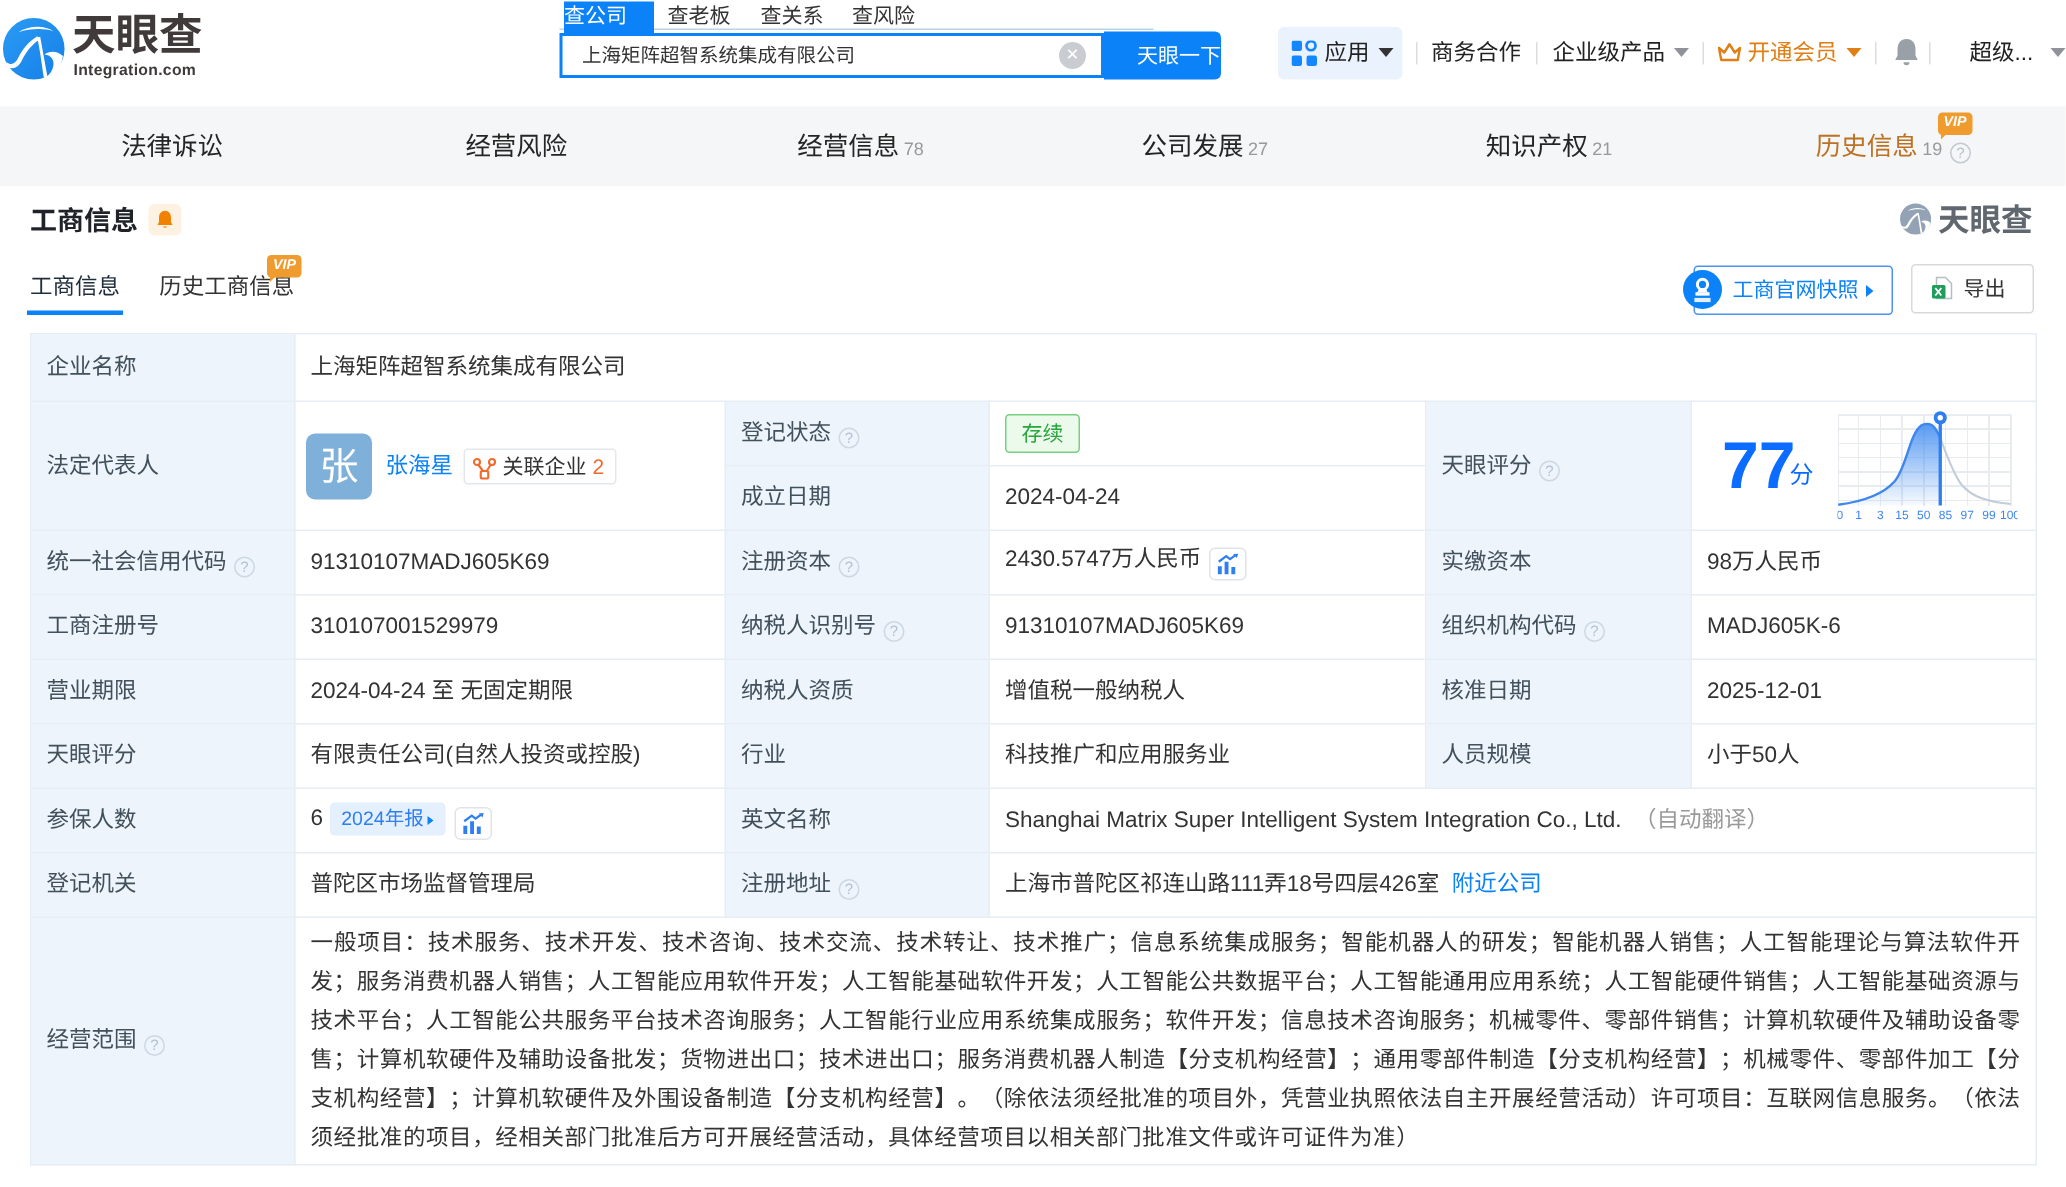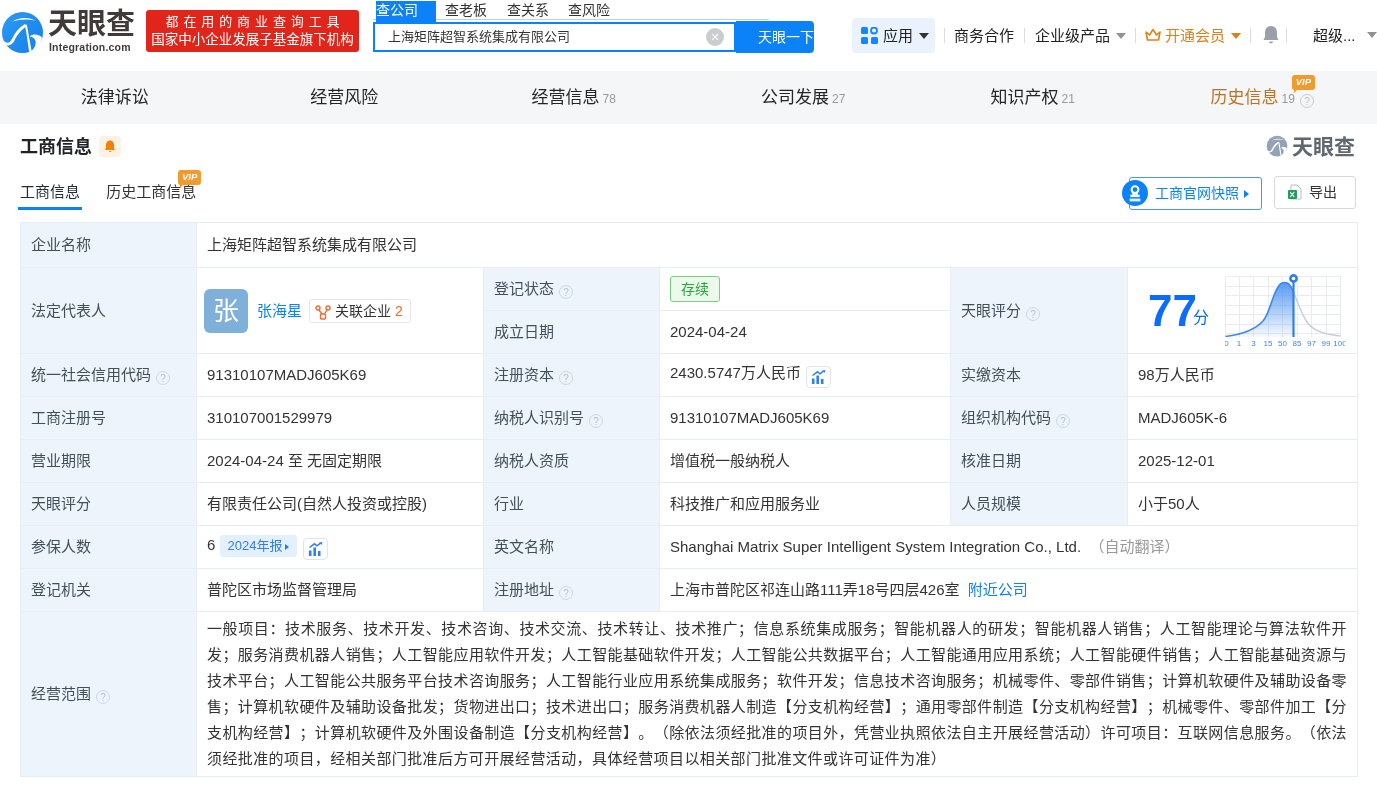--- a/index.html
+++ b/index.html
@@ -73,24 +73,20 @@
         </linearGradient>
       </defs>
     <circle cx="22" cy="22" r="21" fill="url(#lg)"></circle>
     <path d="M11.5 10.8 C18.5 6 29.5 5.8 35.6 10.2 C29.4 7.8 19 8.2 11.5 10.8 Z" fill="#fff"></path>
     <path d="M24.4 13.4 C18.4 17.2 14 22.6 11.6 27.8 C9.4 32.6 6.4 33.6 3.4 31 L4.2 34.2 C7.6 36.6 11.6 34.8 13.9 30 C16.2 25.2 20 19.6 26.2 15.6 Z" fill="#fff"></path>
     <path d="M24.4 14.4 C25.6 20.6 26.8 27 27.6 33.4 C28.1 37 28.5 39.6 28.9 41.9 L31.4 41.2 C30.6 37.5 30.1 34.2 29.4 30.4 C28.4 25 27.4 19.2 26.4 13.8 Z" fill="#fff"></path>
     <path d="M30.2 41.4 C36.8 39.4 41 33.8 41.9 27 C38.4 23.4 32.4 23.2 29.4 26 C33.6 26.4 36 29.4 35.4 33.4 C34.9 36.8 33 39.7 30.2 41.4 Z" fill="#fff"></path>
   </svg>
   <div id="logo-cn">天眼查</div>
   <div id="logo-en">Integration.com</div>
-  <div id="redbox">
-      <div class="l1">都在用的商业查询工具</div>
-      <div class="l2">国家中小企业发展子基金旗下机构</div>
-    </div>
   <div id="stabs">
     <div class="stab act">查公司</div>
     <div class="stab" style="left:72px;width:50px">查老板</div>
     <div class="stab" style="left:134px;width:50px">查关系</div>
     <div class="stab" style="left:195px;width:50px">查风险</div>
   </div>
   <div id="sinput">上海矩阵超智系统集成有限公司</div>
   <div id="sclear">✕</div>
   <div id="sbtn">天眼一下</div>
   <div id="hmenu">

